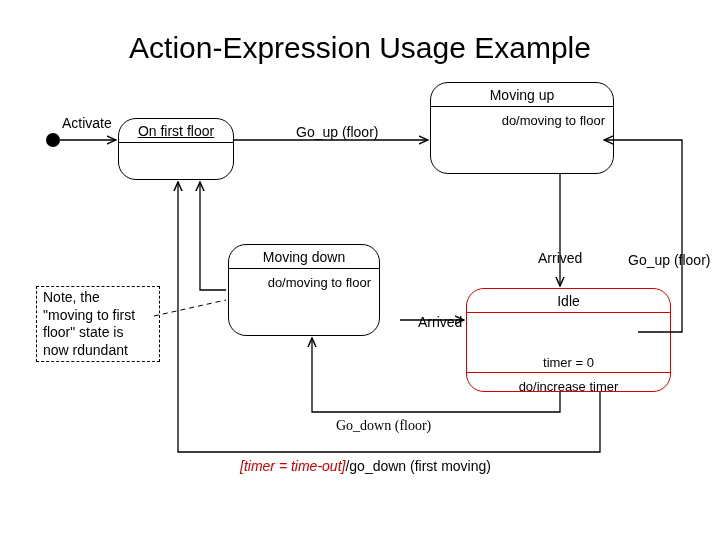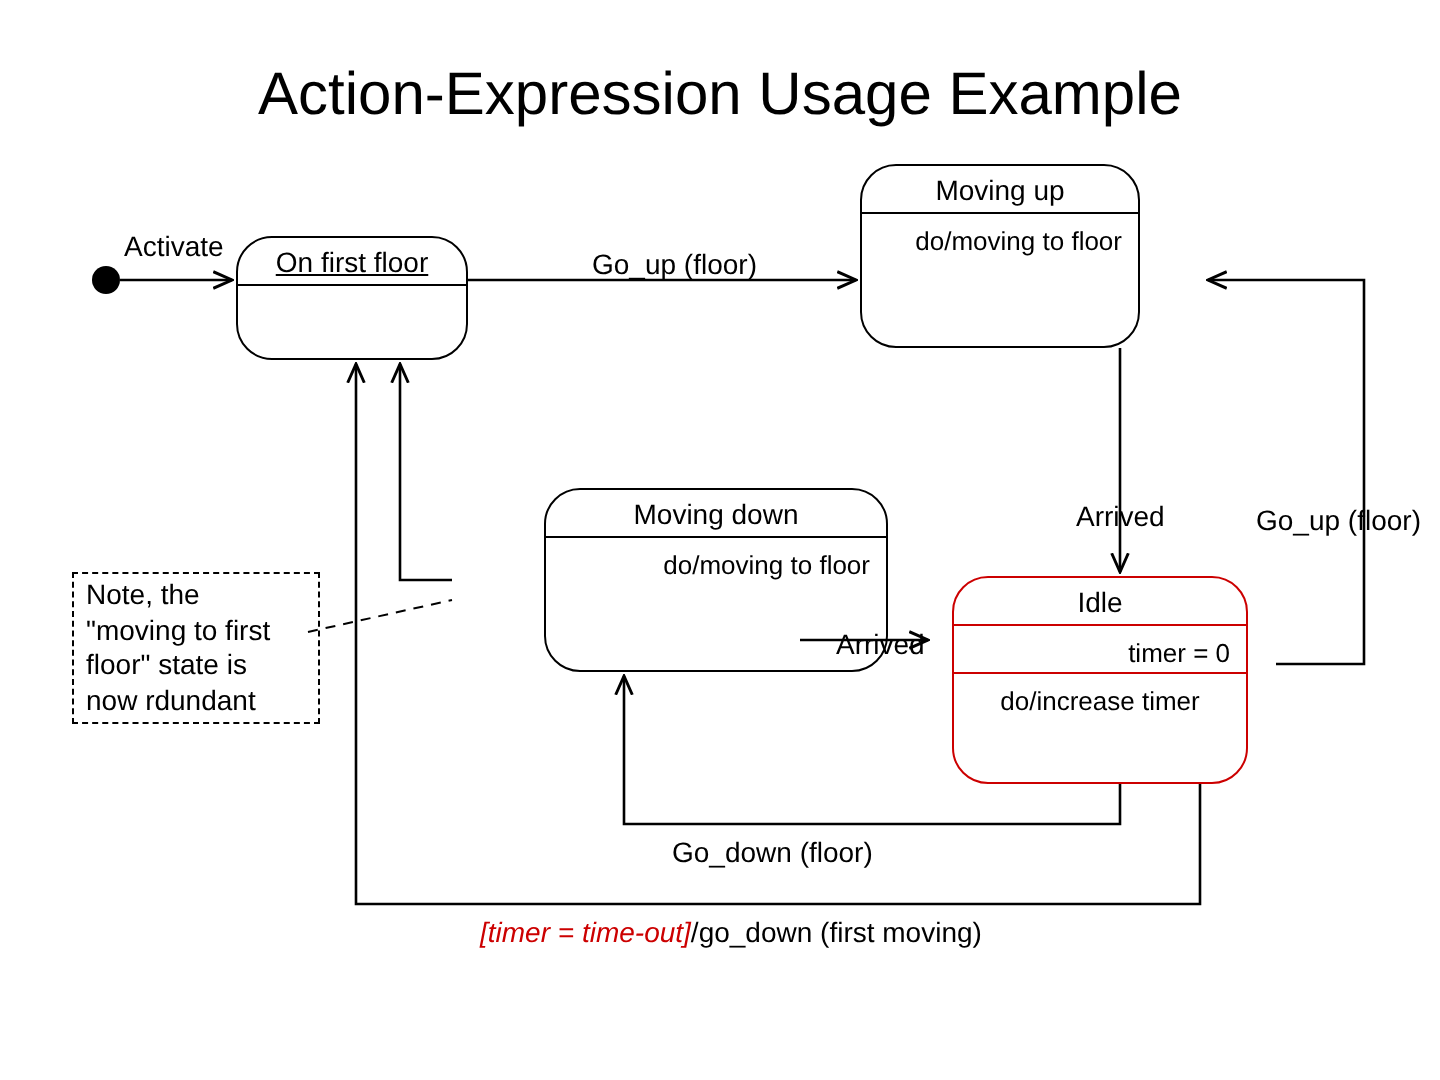--- a/index.html
+++ b/index.html
@@ -89,46 +89,46 @@
 
 <div class="title">Action-Expression Usage Example</div>
 
 <div class="initial-dot" style="left:46px; top:133px;"></div>
 
 <div class="state-box" style="left:118px; top:118px; width:116px; height:62px;text-decoration:underline;">
   <div class="state-title">On first floor</div>
   <div class="state-divider"></div>
 </div>
 
-<div class="state-box" style="left:430px; top:82px; width:140px; height:92px;">
+<div class="state-box" style="left:430px; top:82px; width:184px; height:92px;">
   <div class="state-title">Moving up</div>
   <div class="state-divider"></div>
   <div class="state-body">do/moving to floor</div>
 </div>
 
-<div class="state-box" style="left:228px; top:244px; width:172px; height:92px;margin-left:44px;">
+<div class="state-box" style="left:228px; top:244px; width:152px; height:92px;">
   <div class="state-title">Moving down</div>
   <div class="state-divider"></div>
   <div class="state-body">do/moving to floor</div>
 </div>
 
-<div class="state-box red" style="left:476px; top:288px; width:148px; height:104px;">
+<div class="state-box red" style="left:466px; top:288px; width:205px; height:104px;">
   <div class="state-title">Idle</div>
   <div class="state-divider red"></div>
-  <div class="state-body" style="text-align:right;">timer = 0</div>
+  <div class="state-body" style="text-align:center;margin-top:36px;">timer = 0</div>
   <div class="state-divider red"></div>
   <div class="state-body" style="text-align:center;">do/increase timer</div>
 </div>
 
 <div class="label" style="left:62px; top:115px;">Activate</div>
 <div class="label" style="left:296px; top:124px;">Go_up (floor)</div>
 <div class="label" style="left:538px; top:250px;">Arrived</div>
 <div class="label" style="left:628px; top:252px;">Go_up (floor)</div>
 <div class="label" style="left:418px; top:314px;">Arrived</div>
-<div class="label" style="left:336px; top:418px;">Go_down (floor)</div>
+<div class="label" style="left:336px; top:418px;font-family:Liberation Serif, serif;">Go_down (floor)</div>
 
 <div class="go-down-text" style="left:240px; top:458px;">
   <span class="red-text">[timer = time-out]</span><span>/</span><span>go_down (first moving)</span>
 </div>
 
 <div class="note-box" style="left:36px; top:286px; width:110px;">Note, the "moving to first floor" state is now rdundant</div>
 
 <svg class="overlay">
   <defs>
     <marker id="arrow" viewBox="0 0 10 10" refX="9" refY="5" markerWidth="7" markerHeight="7" orient="auto-start-reverse">

